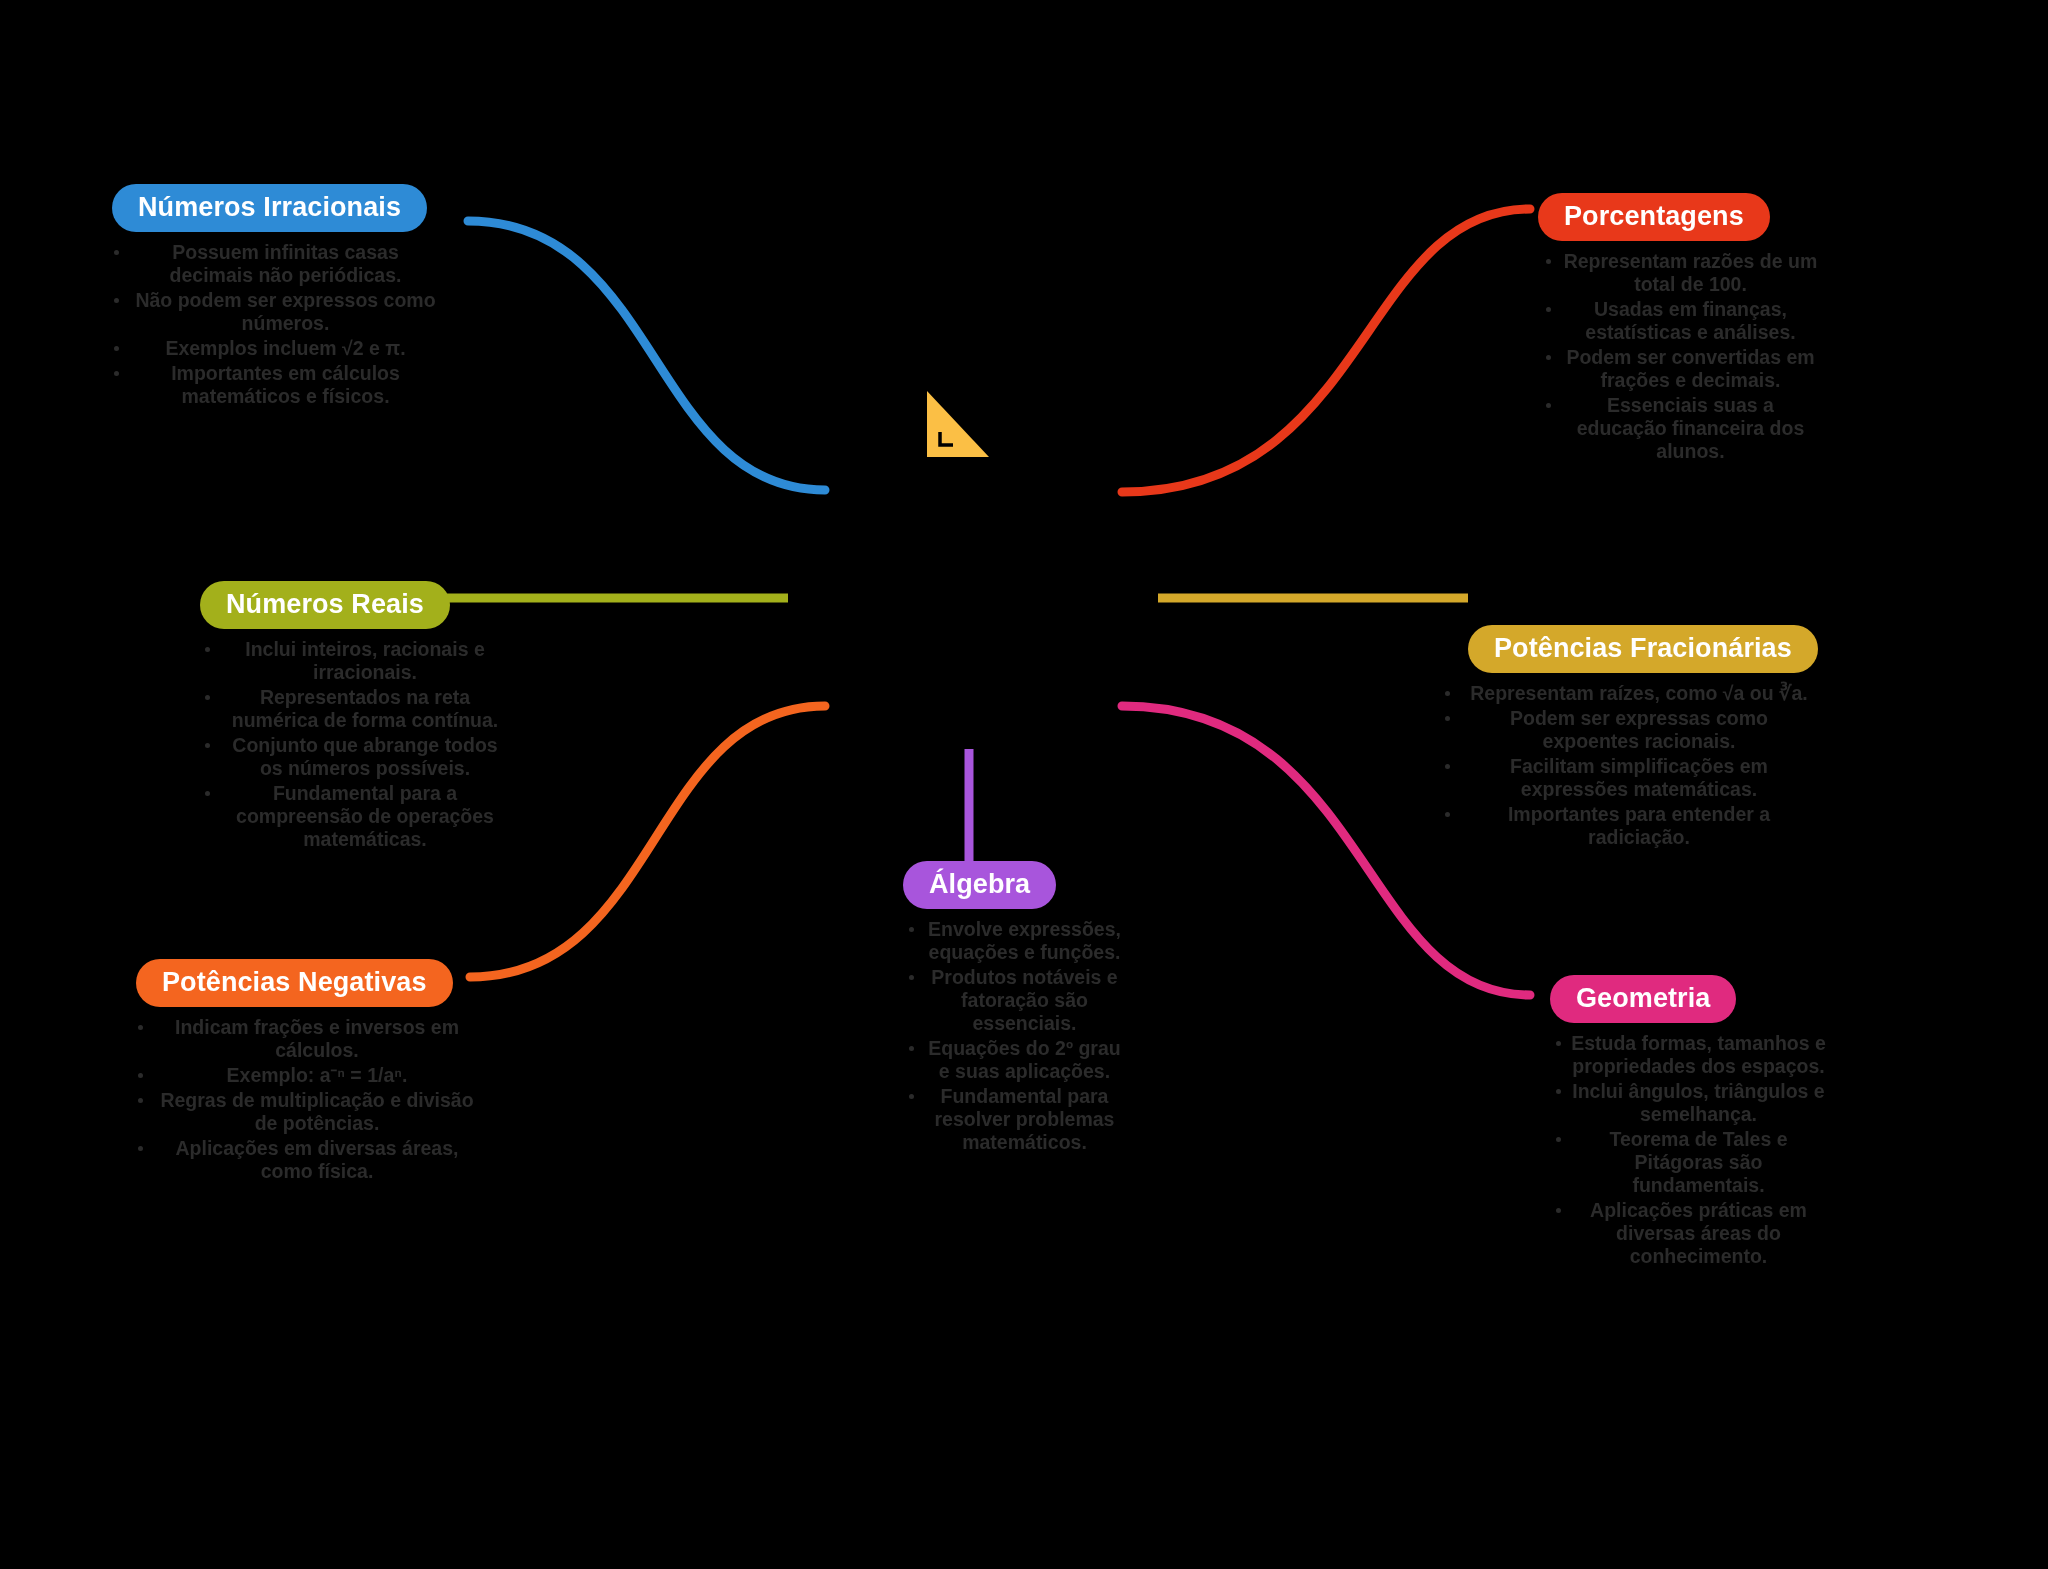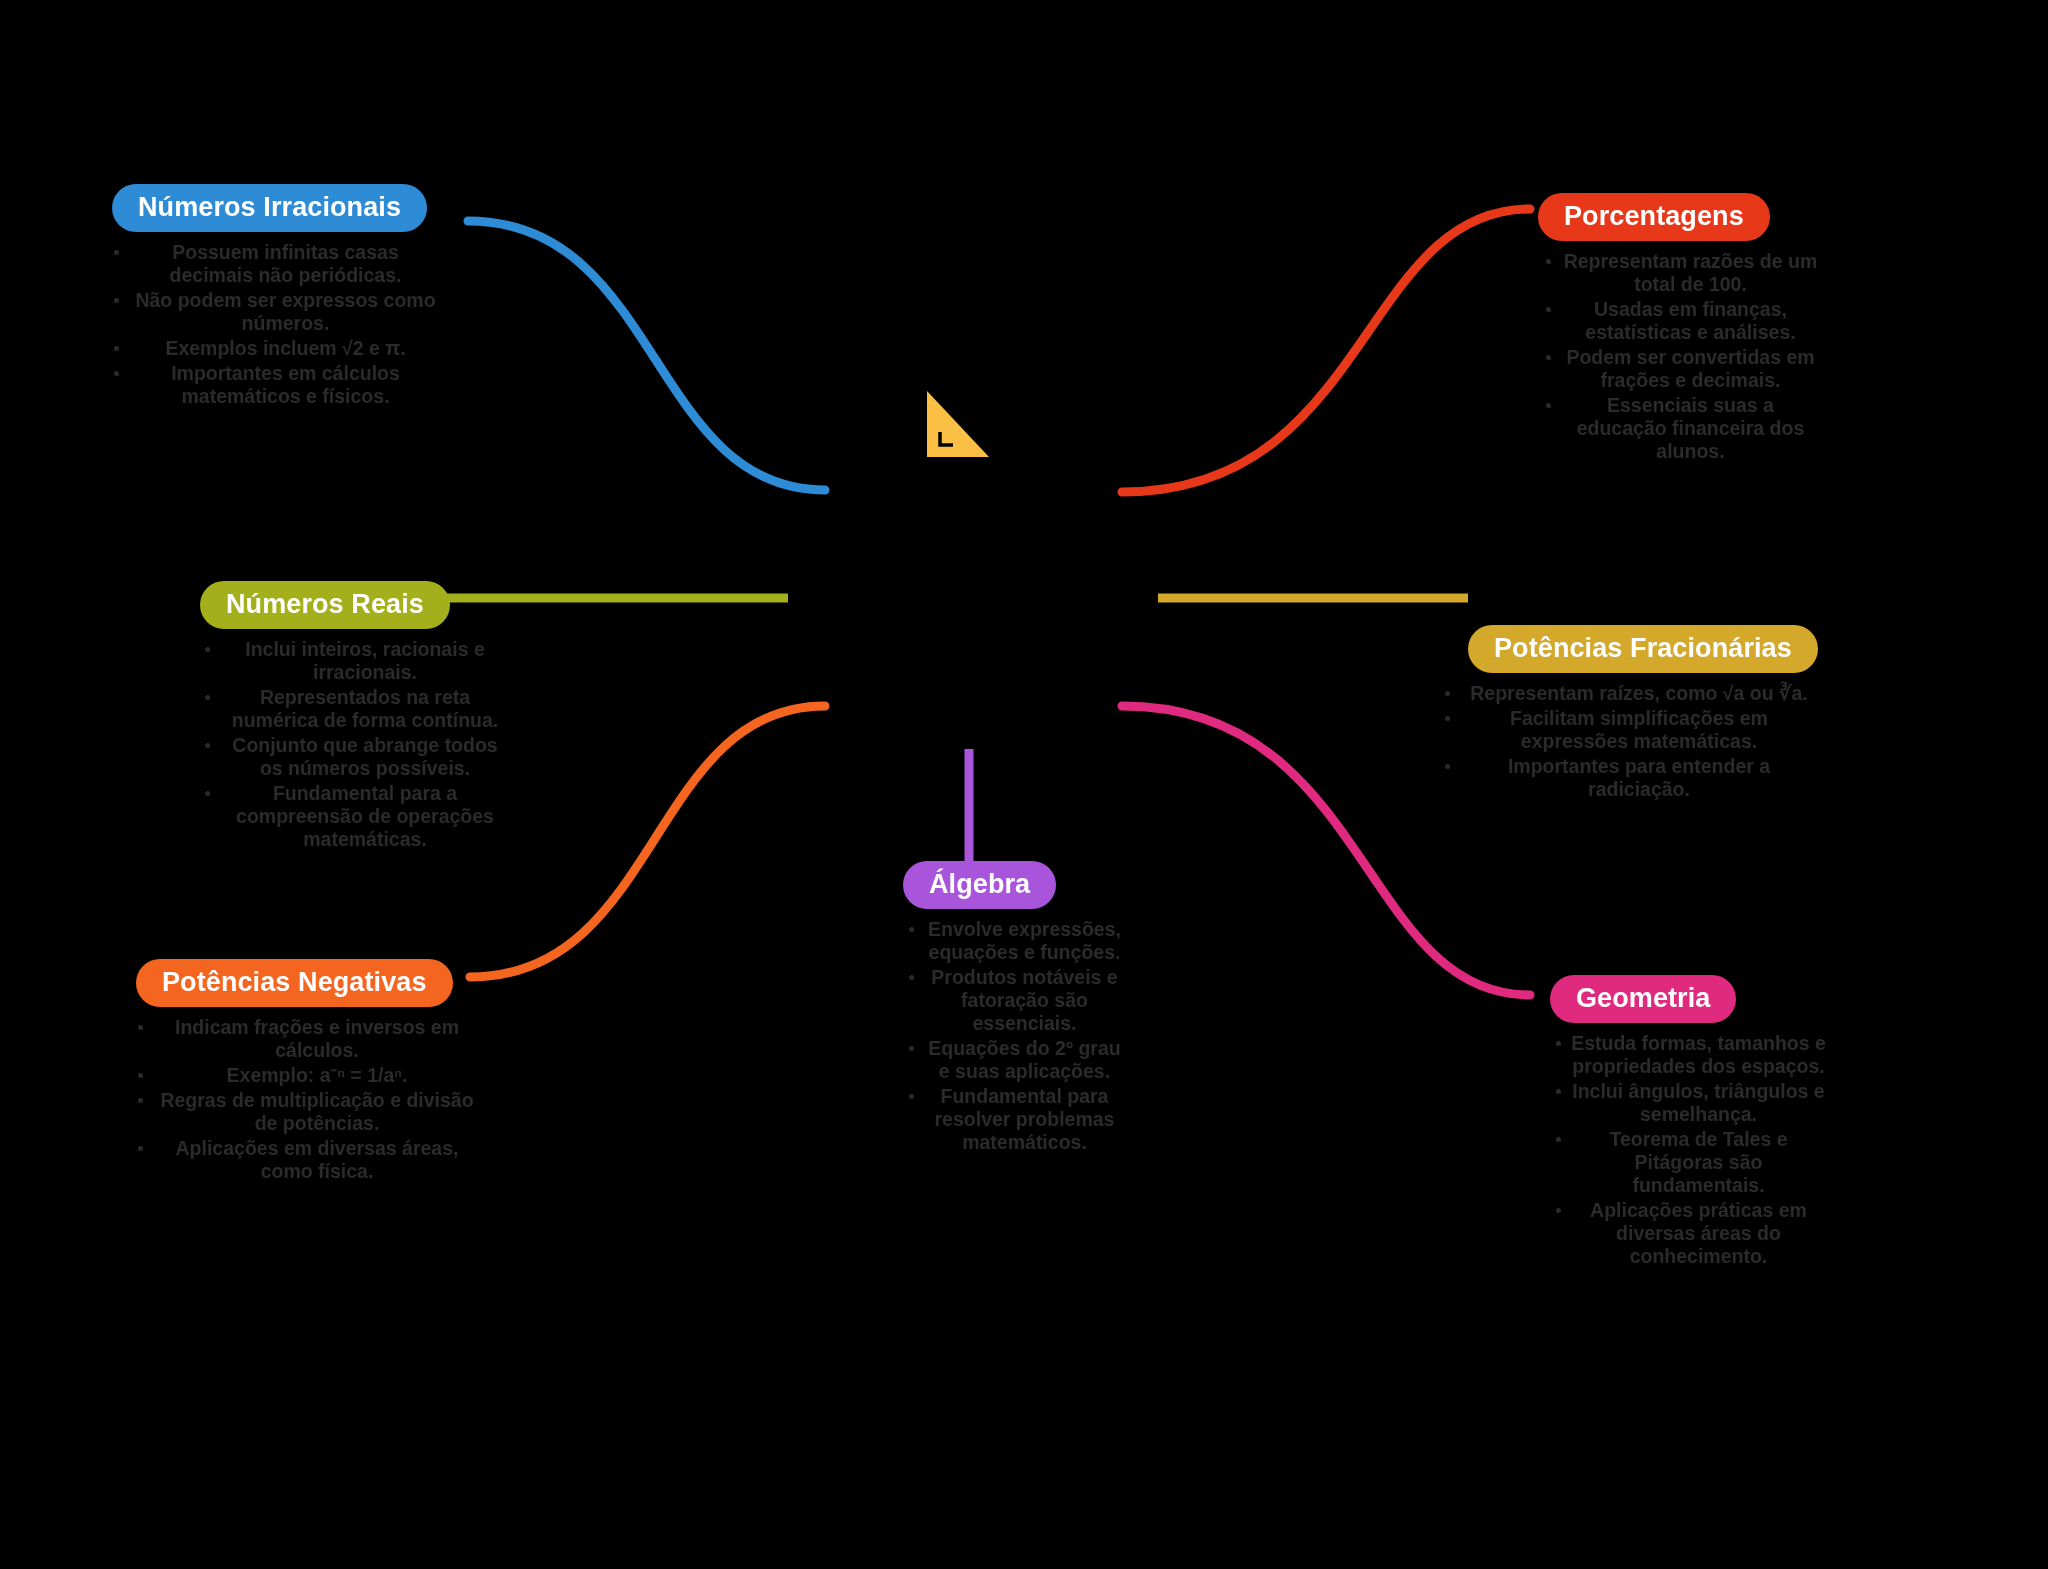--- a/index.html
+++ b/index.html
@@ -161,20 +161,21 @@
       <li>Representados na reta numérica de forma contínua.</li>
       <li>Conjunto que abrange todos os números possíveis.</li>
       <li>Fundamental para a compreensão de operações matemáticas.</li>
     </ul>
   </div>
 
   <div class="branch" id="b-fracionarias">
     <div class="badge" style="background:#D4A82A">Potências Fracionárias</div>
     <ul class="bullets">
       <li>Representam raízes, como √a ou ∛a.</li>
+      <li>Podem ser expressas como expoentes racionais.</li>
       <li>Facilitam simplificações em expressões matemáticas.</li>
       <li>Importantes para entender a radiciação.</li>
     </ul>
   </div>
 
   <div class="branch" id="b-negativas">
     <div class="badge" style="background:#F4651F">Potências Negativas</div>
     <ul class="bullets">
       <li>Indicam frações e inversos em cálculos.</li>
       <li>Exemplo: a⁻ⁿ = 1/aⁿ.</li>

